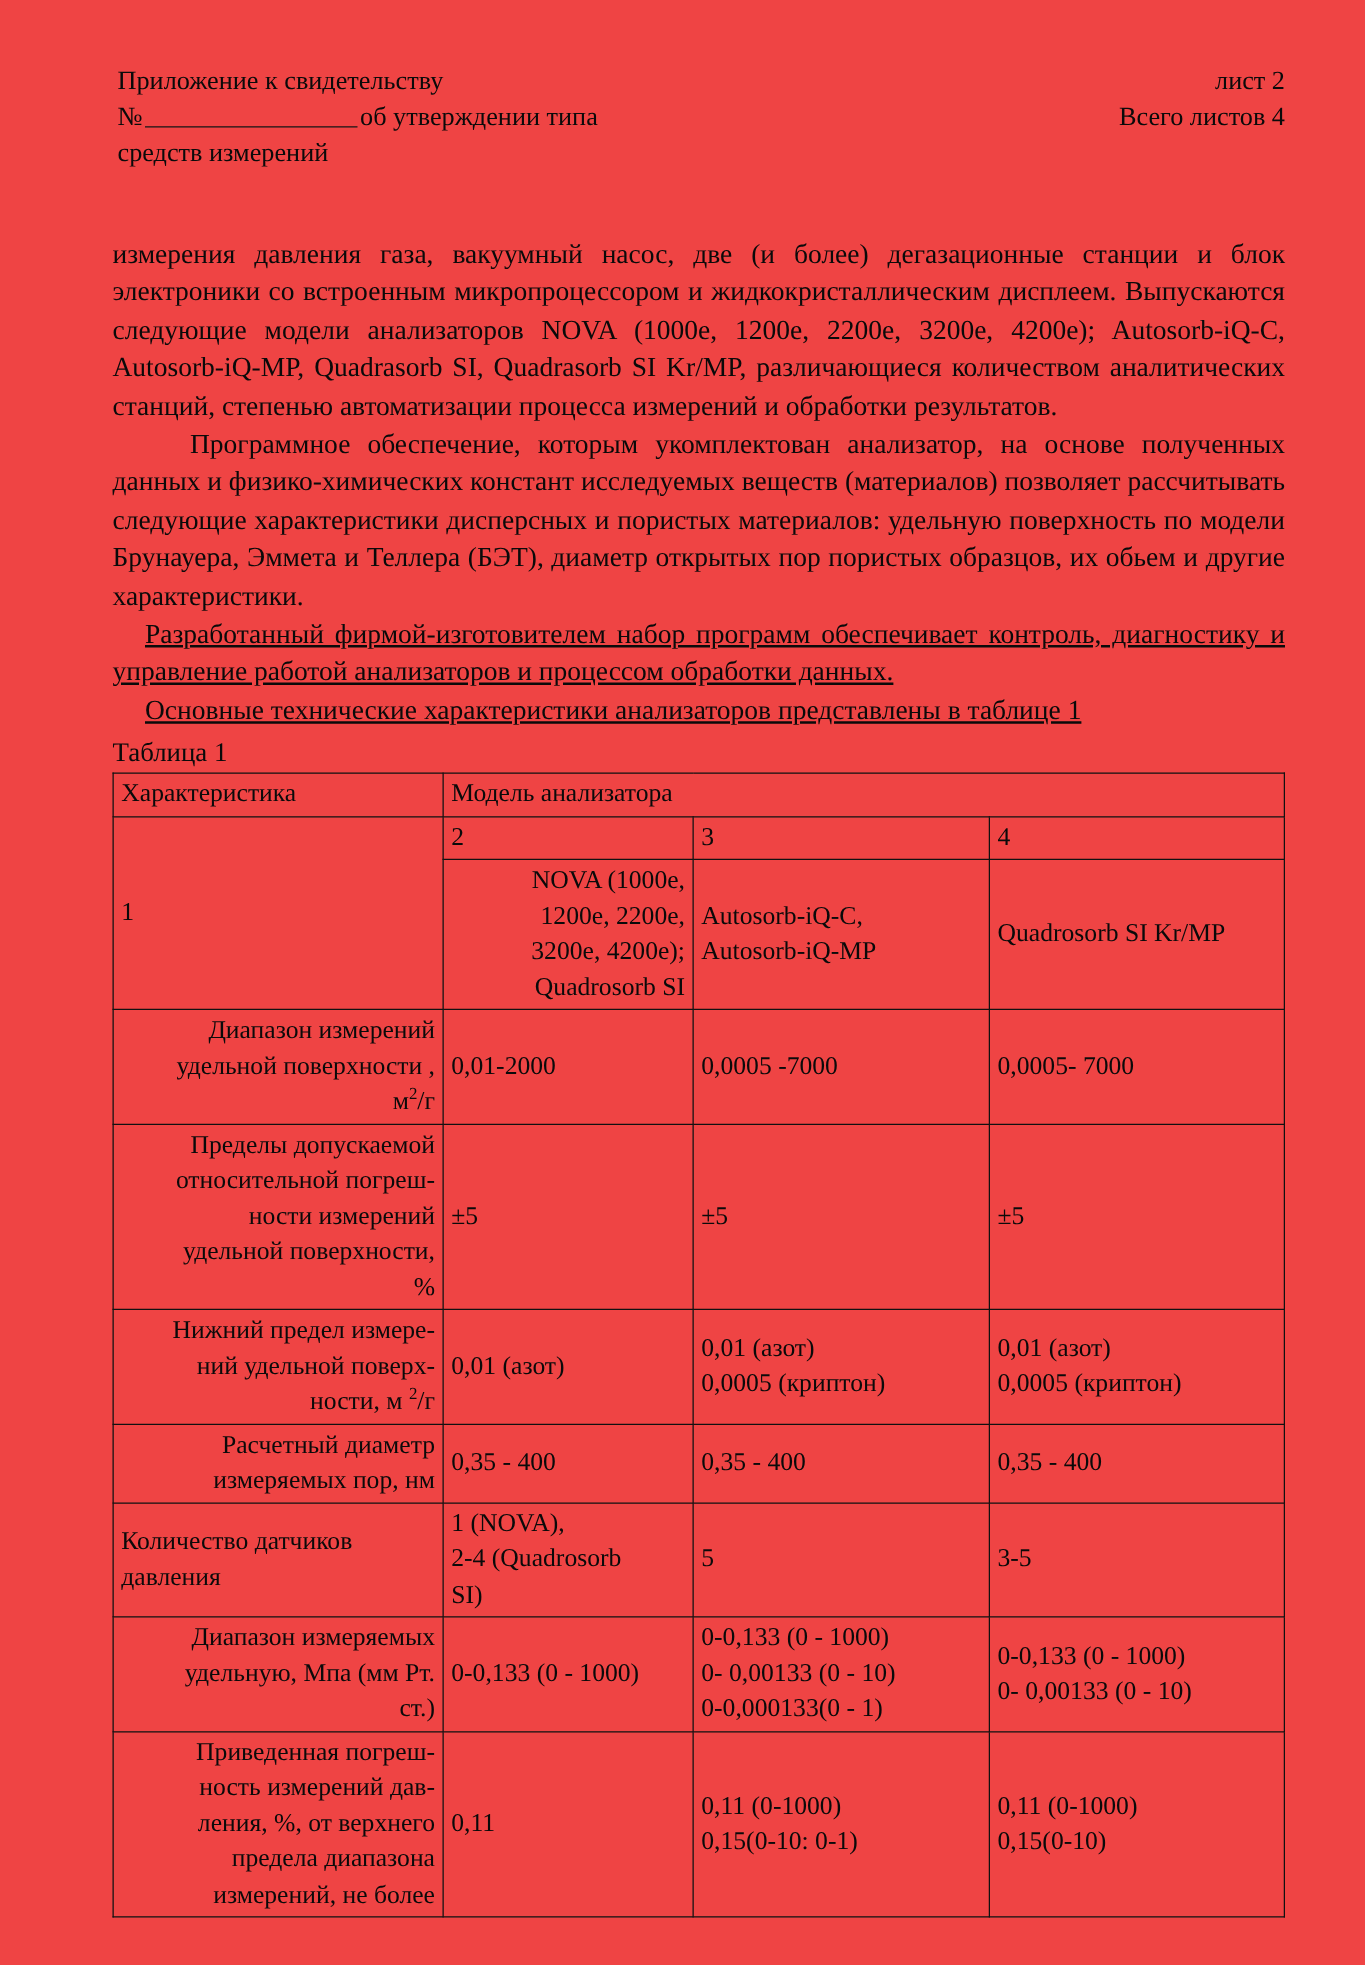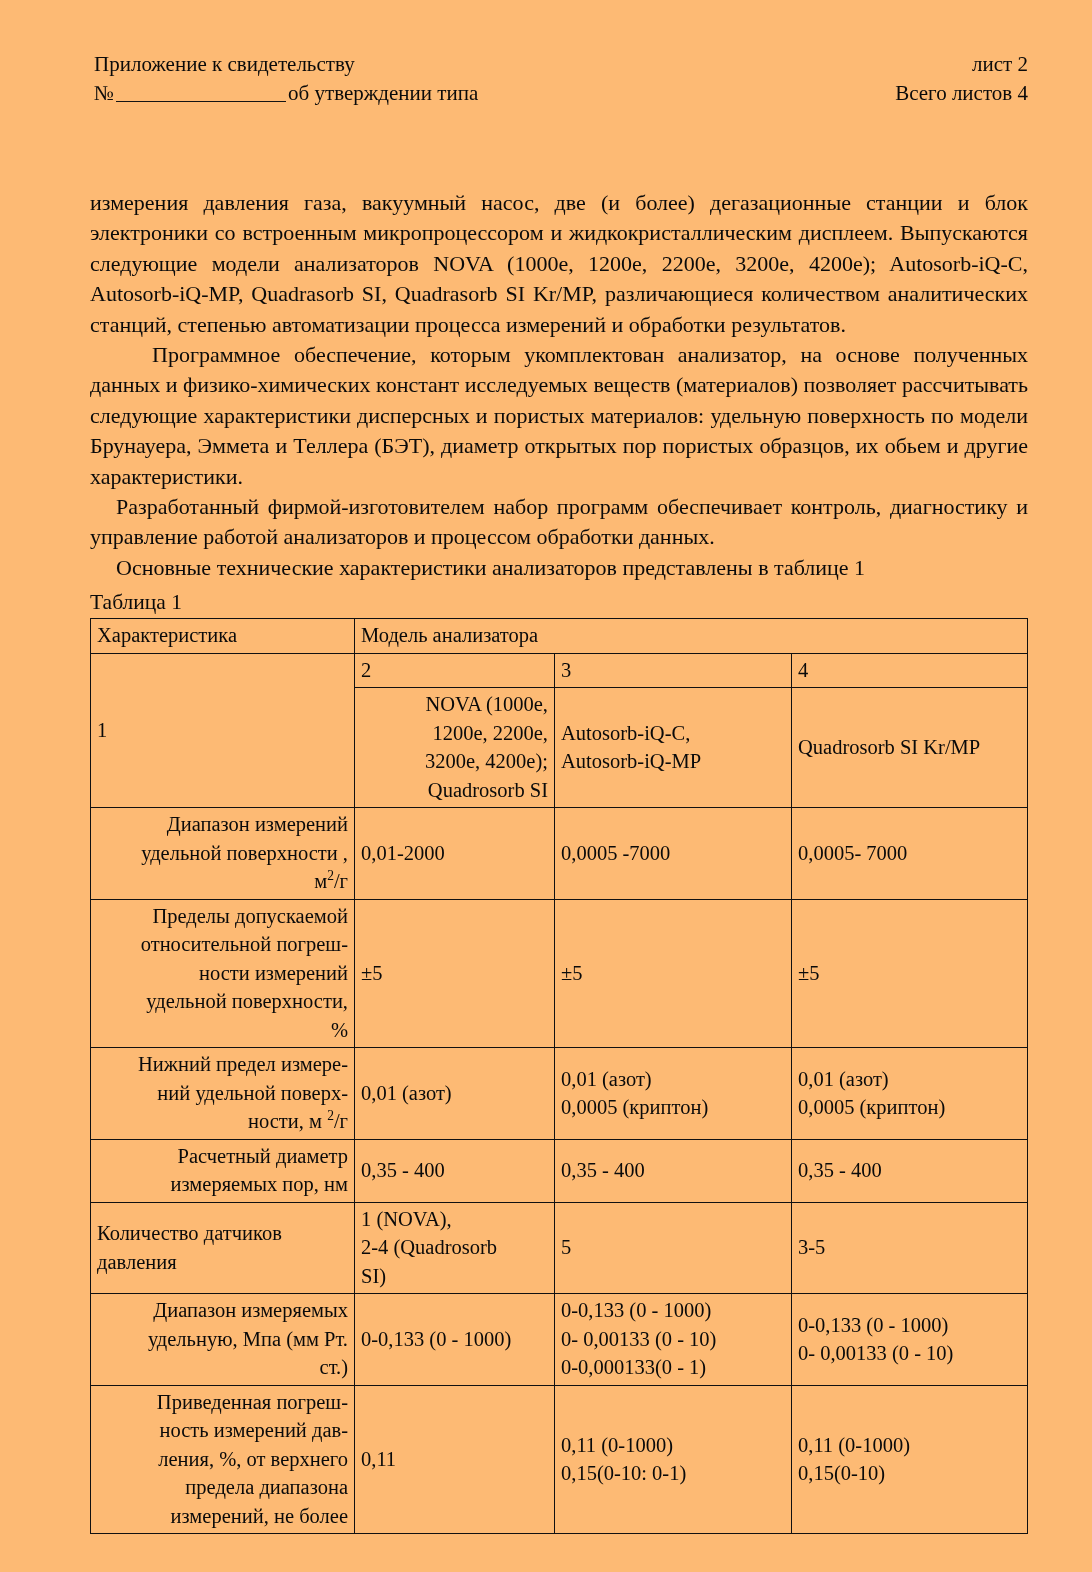--- a/index.html
+++ b/index.html
@@ -4,21 +4,21 @@
 <style>
   html, body {
     margin: 0;
     padding: 0;
     background: #ffffff;
   }
   .page {
     position: relative;
     width: 1092px;
     height: 1572px;
-    background: #fdba74;
+    background: #ef4444;
     font-family: "Liberation Serif", serif;
     color: #0a0a0a;
     overflow: hidden;
   }
   .content {
     position: absolute;
     left: 90px;
     top: 50px;
     width: 938px;
   }
@@ -59,21 +59,21 @@
     font-size: 22px;
     line-height: 30.4px;
     text-align: justify;
   }
   .body-text p {
     margin: 0;
     text-align: justify;
     text-justify: inter-word;
   }
   .p-ind { text-indent: 62px; }
-  .p-ind-sm { text-indent: 26px; }
+  .p-ind-sm { text-indent: 26px; text-decoration: underline; }
   .p-last { text-align: left; }
 
   
   .tbl-caption {
     margin-top: 7px;
     font-size: 21.5px;
     text-align: left;
     padding-right: 8px;
   }
 
@@ -110,20 +110,21 @@
 </head>
 <body>
 
 <div class="page">
   <div class="content">
 
     <div class="doc-header">
       <div class="hdr-left">
         <div class="hdr-line">Приложение к свидетельству</div>
         <div class="hdr-line"><span>№</span><span class="num-blank"></span><span>об утверждении типа</span></div>
+        <div class="hdr-line">средств измерений</div>
       </div>
       <div class="hdr-right">
         <div class="hdr-line">лист 2</div>
         <div class="hdr-line">Всего листов  4</div>
       </div>
     </div>
 
     <div class="body-text">
       <p>измерения давления газа, вакуумный насос, две  (и более) дегазационные станции и блок электроники со встроенным микропроцессором и жидкокристаллическим дисплеем. Выпускаются следующие модели анализаторов NOVA (1000е,   1200е, 2200е, 3200е, 4200е); Autosorb-iQ-C, Autosorb-iQ-MP, Quadrasorb SI, Quadrasorb SI Kr/MP, различающиеся количеством аналитических станций, степенью автоматизации процесса измерений и обработки результатов.</p>
       <p class="p-ind">Программное обеспечение, которым укомплектован анализатор, на основе полученных данных и физико-химических констант исследуемых веществ (материалов) позволяет рассчитывать следующие характеристики дисперсных и  пористых материалов: удельную поверхность по модели Брунауера, Эммета и Теллера (БЭТ), диаметр открытых пор пористых образцов, их обьем и другие характеристики.</p>

